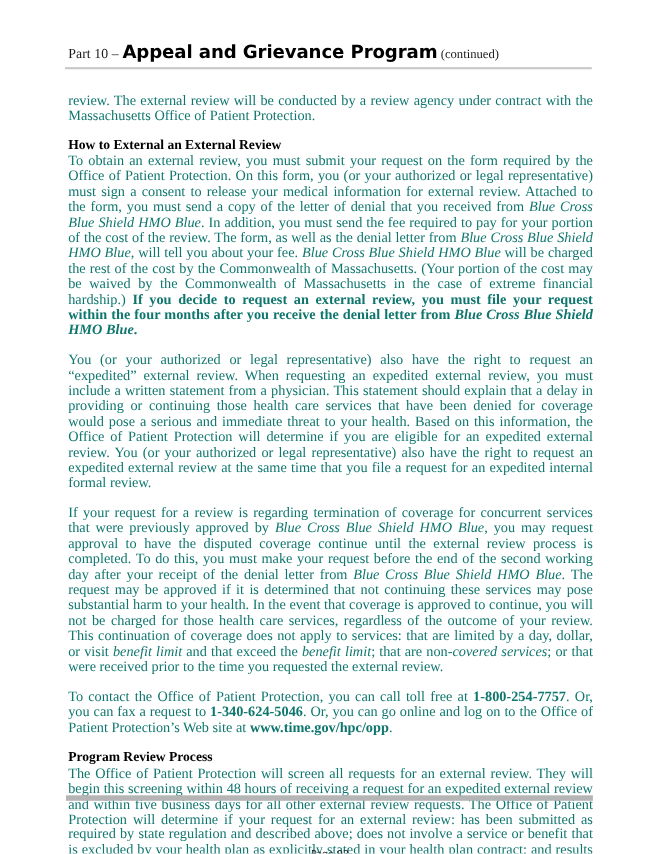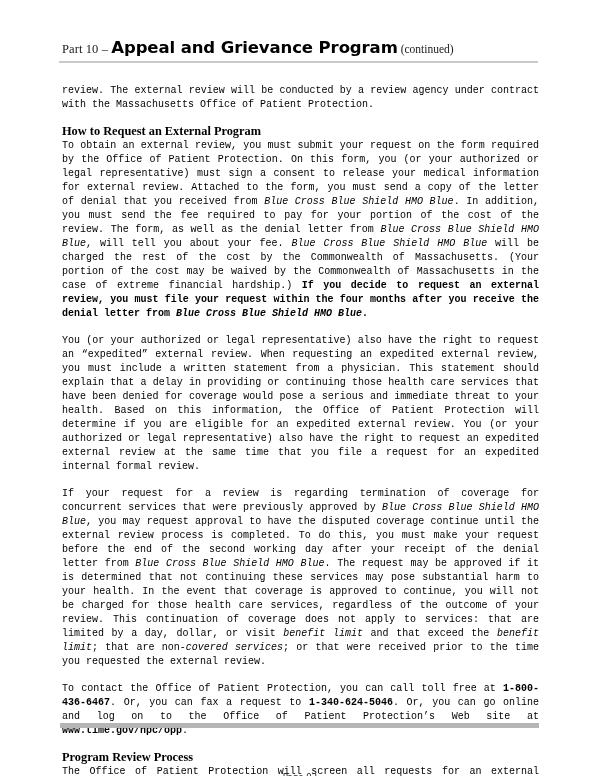--- a/index.html
+++ b/index.html
@@ -60,26 +60,26 @@
 
   
   .body-col {
     position: absolute;
     left: 62px;
     top: 84px;
     width: 477px;
   }
   p.para {
     margin: 0 0 13.5px 0;
-    font-family: Liberation Mono, monospace;
-    font-size: 10px;
+    font-family: Liberation Serif, serif;
+    font-size: 13px;
     line-height: 13.95px;
     text-align: justify;
     text-justify: inter-word;
-    color: #000000;
+    color: #0f766e;
     hyphens: none;
   }
   h2.subhead {
     margin: 0;
     font-family: "Liberation Serif", serif;
     font-size: 12.35px;
     line-height: 13.95px;
     font-weight: bold;
     color: #000000;
   }
@@ -123,29 +123,29 @@
 
   <div class="header">
     <span class="hdr-part">Part 10 – </span><span class="hdr-title">Appeal and Grievance Program</span><span class="hdr-cont"> (continued)</span>
   </div>
   <div class="header-rule"></div>
 
   <div class="body-col">
 
     <p class="para"><span>review. The external review will be conducted by a review agency under contract with the Massachusetts Office of Patient Protection.</span></p>
 
-    <h2 class="subhead">How to Request an External Program</h2>
+    <h2 class="subhead">How to External an External Review</h2>
 
     <p class="para"><span>To obtain an external review, you must submit your request on the form required by the Office of Patient Protection. On this form, you (or your authorized or legal representative) must sign a consent to release your medical information for external review. Attached to the form, you must send a copy of the letter of denial that you received from </span><span class="it">Blue Cross Blue Shield HMO Blue</span><span>. In addition, you must send the fee required to pay for your portion of the cost of the review. The form, as well as the denial letter from </span><span class="it">Blue Cross Blue Shield HMO Blue</span><span>, will tell you about your fee. </span><span class="it">Blue Cross Blue Shield HMO Blue</span><span> will be charged the rest of the cost by the Commonwealth of Massachusetts. (Your portion of the cost may be waived by the Commonwealth of Massachusetts in the case of extreme financial hardship.) </span><span class="bd">If you decide to request an external review, you must file your request within the four months after you receive the denial letter from </span><span class="bdit">Blue Cross Blue Shield HMO Blue</span><span class="bd">.</span></p>
 
     <p class="para"><span>You (or your authorized or legal representative) also have the right to request an “expedited” external review. When requesting an expedited external review, you must include a written statement from a physician. This statement should explain that a delay in providing or continuing those health care services that have been denied for coverage would pose a serious and immediate threat to your health. Based on this information, the Office of Patient Protection will determine if you are eligible for an expedited external review. You (or your authorized or legal representative) also have the right to request an expedited external review at the same time that you file a request for an expedited internal formal review.</span></p>
 
     <p class="para"><span>If your request for a review is regarding termination of coverage for concurrent services that were previously approved by </span><span class="it">Blue Cross Blue Shield HMO Blue</span><span>, you may request approval to have the disputed coverage continue until the external review process is completed. To do this, you must make your request before the end of the second working day after your receipt of the denial letter from </span><span class="it">Blue Cross Blue Shield HMO Blue</span><span>. The request may be approved if it is determined that not continuing these services may pose substantial harm to your health. In the event that coverage is approved to continue, you will not be charged for those health care services, regardless of the outcome of your review. This continuation of coverage does not apply to services: that are limited by a day, dollar, or visit </span><span class="it">benefit limit</span><span> and that exceed the </span><span class="it">benefit limit</span><span>; that are non-</span><span class="it">covered services</span><span>; or that were received prior to the time you requested the external review.</span></p>
 
-    <p class="para"><span>To contact the Office of Patient Protection, you can call toll free at </span><span class="bd">1-800-436-6467</span><span>. Or, you can fax a request to </span><span class="bd">1-340-624-5046</span><span>. Or, you can go online and log on to the Office of Patient Protection’s Web site at </span><span class="bd">www.time.gov/hpc/opp</span><span>.</span></p>
+    <p class="para"><span>To contact the Office of Patient Protection, you can call toll free at </span><span class="bd">1-800-254-7757</span><span>. Or, you can fax a request to </span><span class="bd">1-340-624-5046</span><span>. Or, you can go online and log on to the Office of Patient Protection’s Web site at </span><span class="bd">www.time.gov/hpc/opp</span><span>.</span></p>
 
     <h2 class="subhead">Program Review Process</h2>
 
     <p class="para"><span>The Office of Patient Protection will screen all requests for an external review. They will begin this screening within 48 hours of receiving a request for an expedited external review and within five business days for all other external review requests. The Office of Patient Protection will determine if your request for an external review: has been submitted as required by state regulation and described above; does not involve a service or benefit that is excluded by your health plan as explicitly stated in your health plan contract; and results from an adverse determination, except that no adverse determination is necessary when </span><span class="it">Blue Cross Blue Shield HMO Blue</span><span> has failed to comply with the timelines for an internal </span><span class="it">appeal</span><span> or </span><span class="it">grievance</span><span> review or if you (or your authorized or legal representative) are requesting an expedited external review at the same time you are requesting an expedited internal formal review.</span></p>
 
   </div>
 
   <div class="footer-bar"></div>
   <div class="footer-page">Page 92</div>
 

